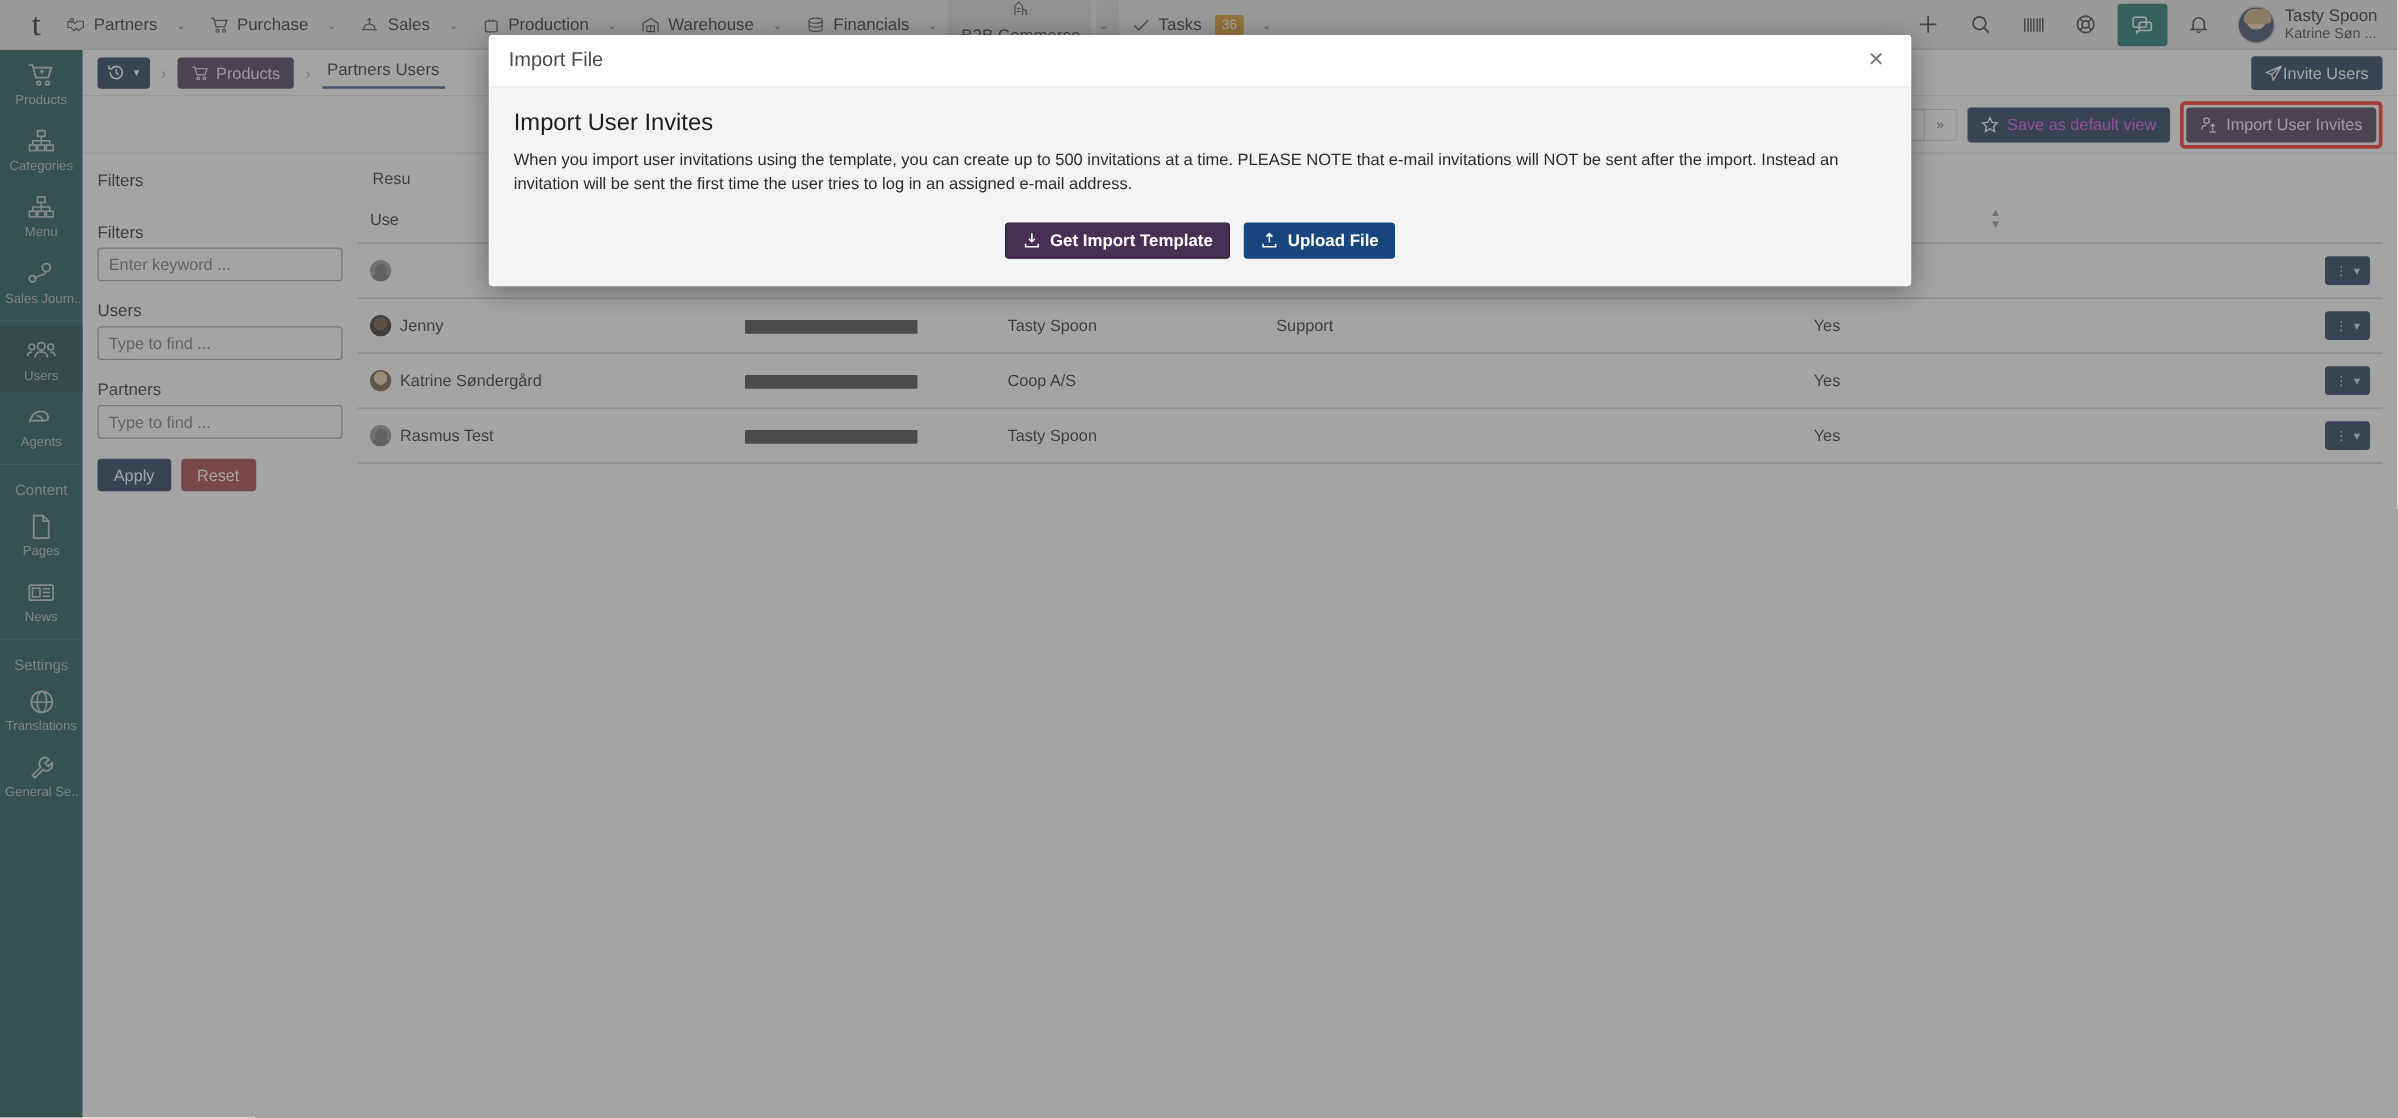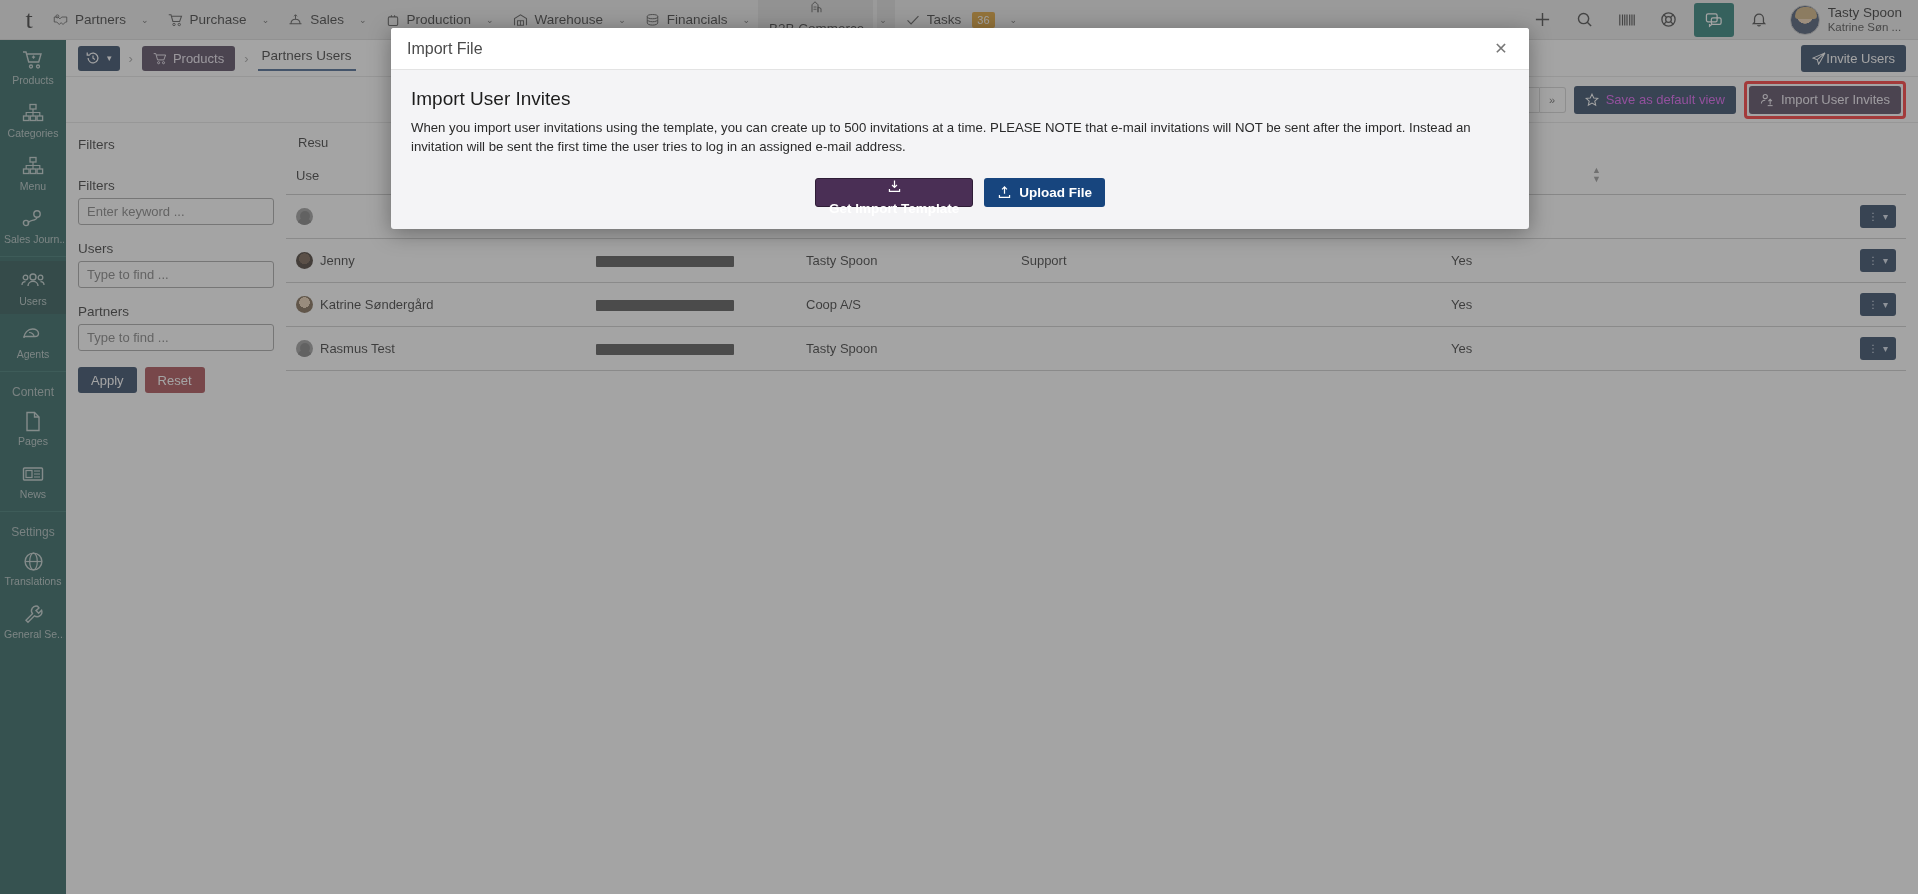--- a/index.html
+++ b/index.html
@@ -178,21 +178,20 @@
     width: 24px; height: 24px; line-height: 1; cursor: pointer;
   }
   .modal-body { padding: 18px 20px 22px; }
   .modal-h2 { font-size: 19px; font-weight: 400; color: #1d1d1d; margin-bottom: 8px; }
   .modal-p { font-size: 13.2px; line-height: 1.45; color: #2a2a2a; max-width: 1090px; }
   .modal-actions { display: flex; justify-content: center; gap: 11px; margin-top: 22px; }
   .tpl-btn {
     background: #4a2f55; color: #fff; height: 29px; border-radius: 3px;
     display: flex; align-items: center; gap: 7px; padding: 0 13px; font-size: 13.5px; font-weight: bold;
     border: 1px solid #2e1d36;
-    flex-direction: column;
   }
   .upl-btn {
     background: #17457e; color: #fff; height: 29px; border-radius: 3px;
     display: flex; align-items: center; gap: 7px; padding: 0 13px; font-size: 13.5px; font-weight: bold;
   }
   svg { display: block; }
 </style>
 </head>
 <body>
 

